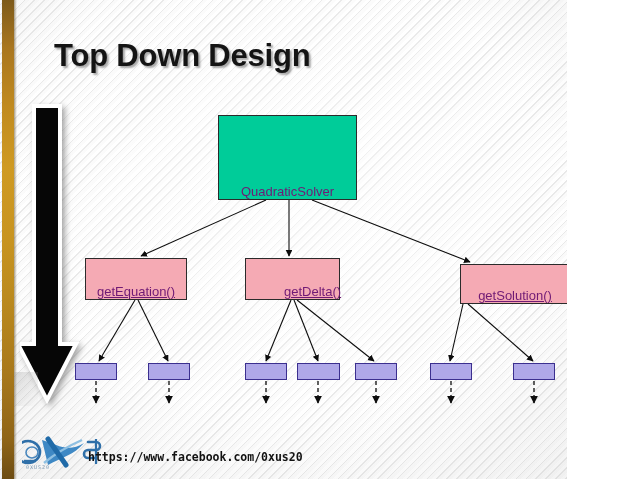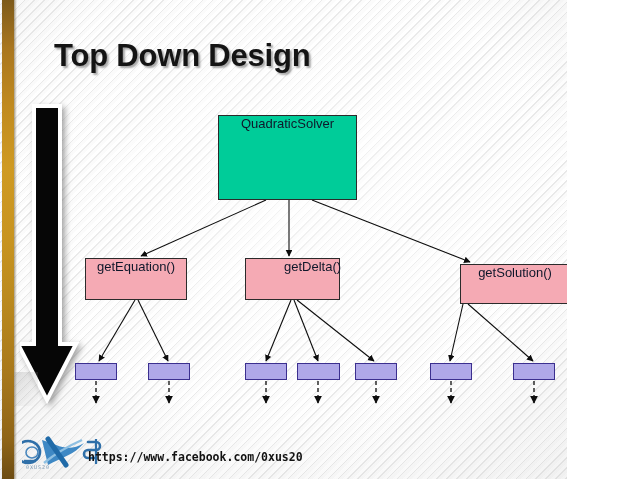--- a/index.html
+++ b/index.html
@@ -76,31 +76,32 @@
   
   #diagram{
     position:absolute;left:0;top:0;width:638px;height:479px;
   }
 
   
   .node{
     position:absolute;
     border:1px solid #2b2b2b;
     box-sizing:border-box;
-    display:flex;align-items:flex-start;justify-content:center;
-    color:#0f172a;
+    display:flex;align-items:flex-end;justify-content:center;
+    color:#701a75;
     font-family:"Liberation Sans",sans-serif;
   }
   .node.root{
     background:#00CC99;
     font-size:13px;
   }
   .node.level2{
     background:#F5AAB4;
     font-size:13px;
+    text-decoration:underline;
   }
   .node.leaf{
     background:#AFA8E8;
     border:1px solid #3b2f8f;
   }
 
   
   #footer-url{
     position:absolute;left:88px;top:450px;
     font-family:"DejaVu Sans Mono",monospace;

